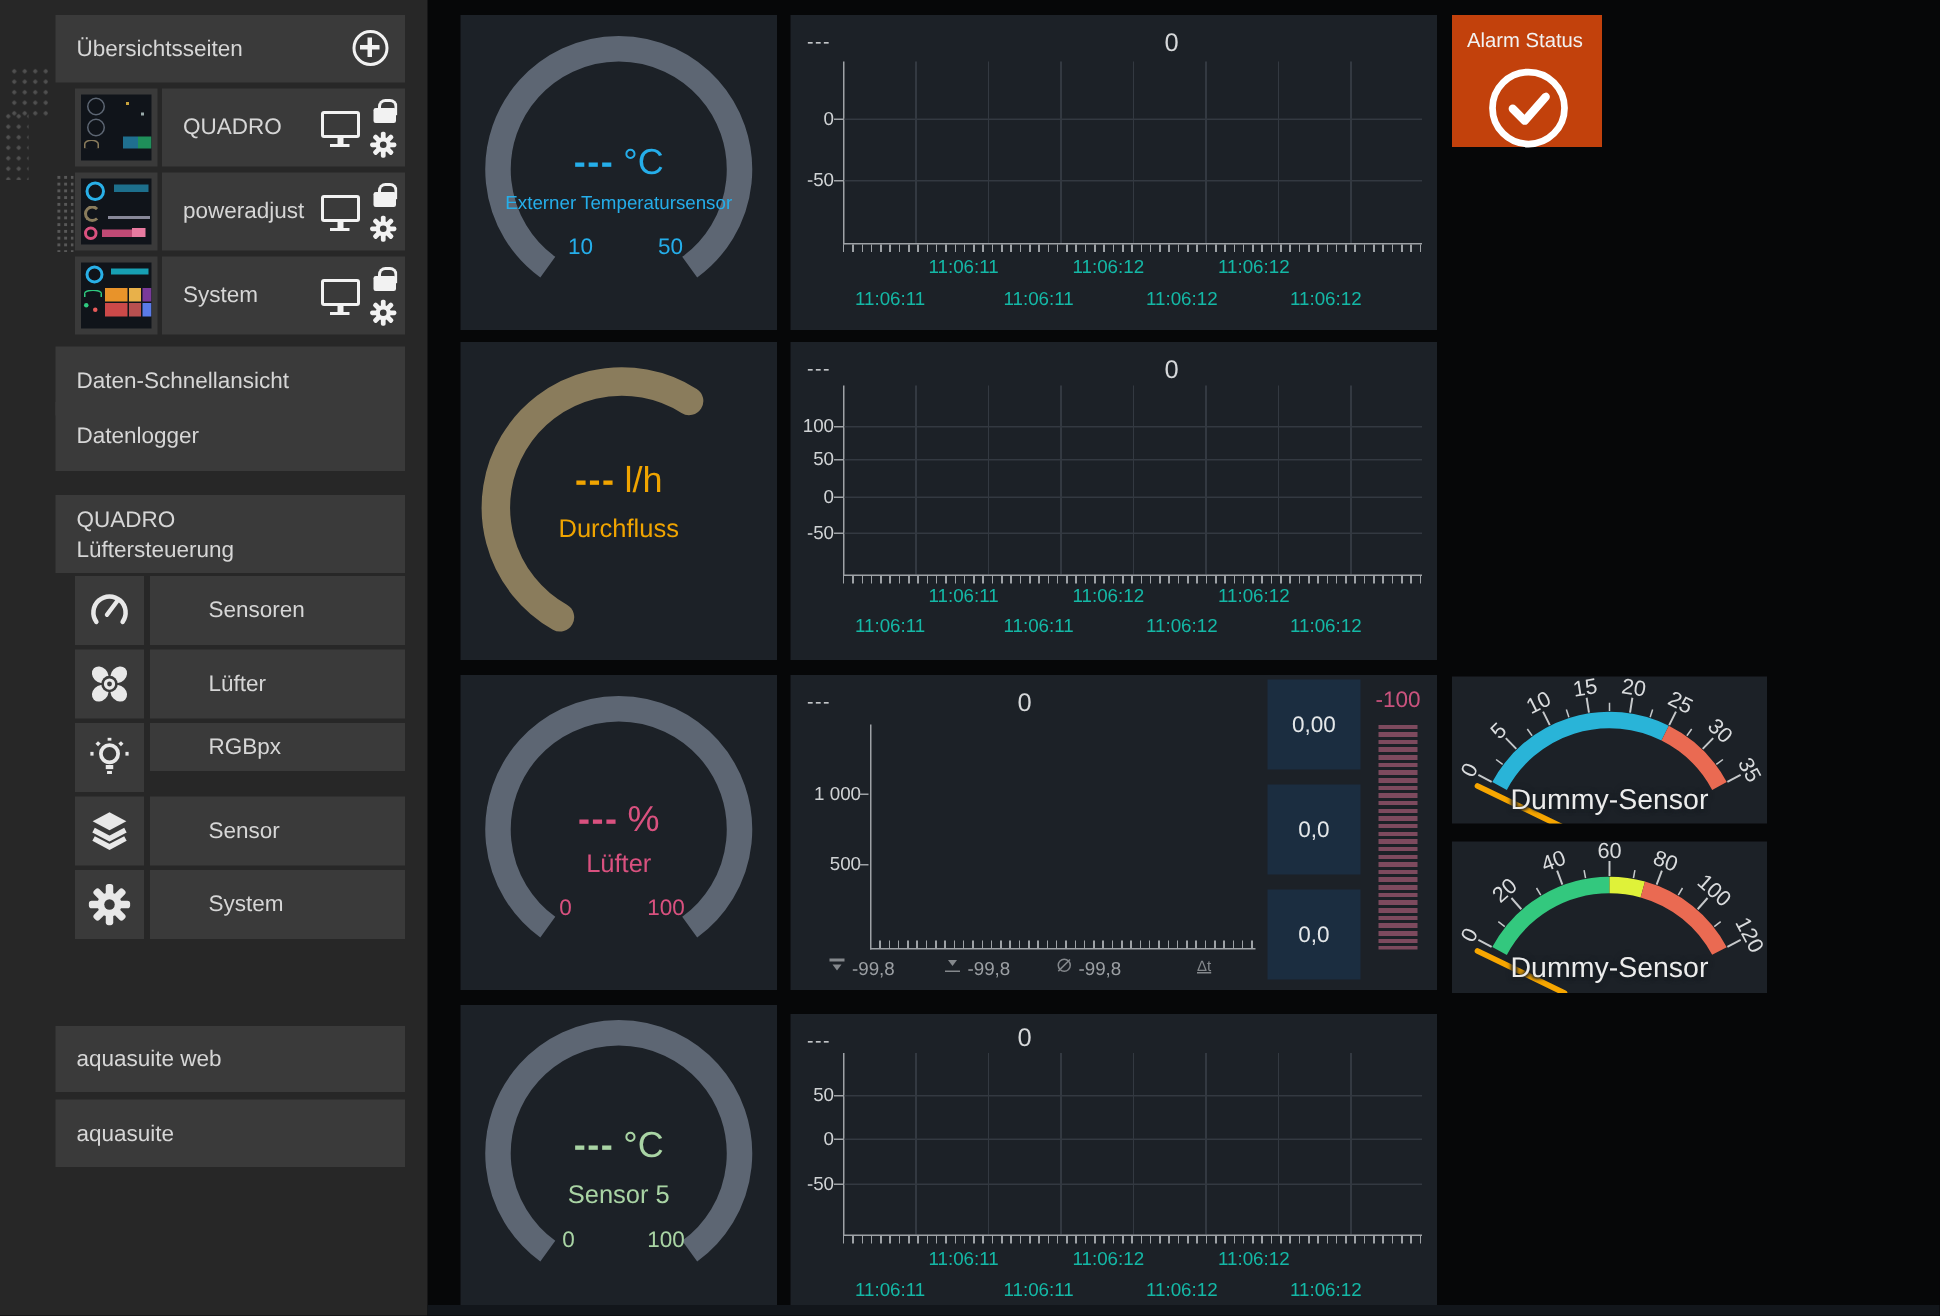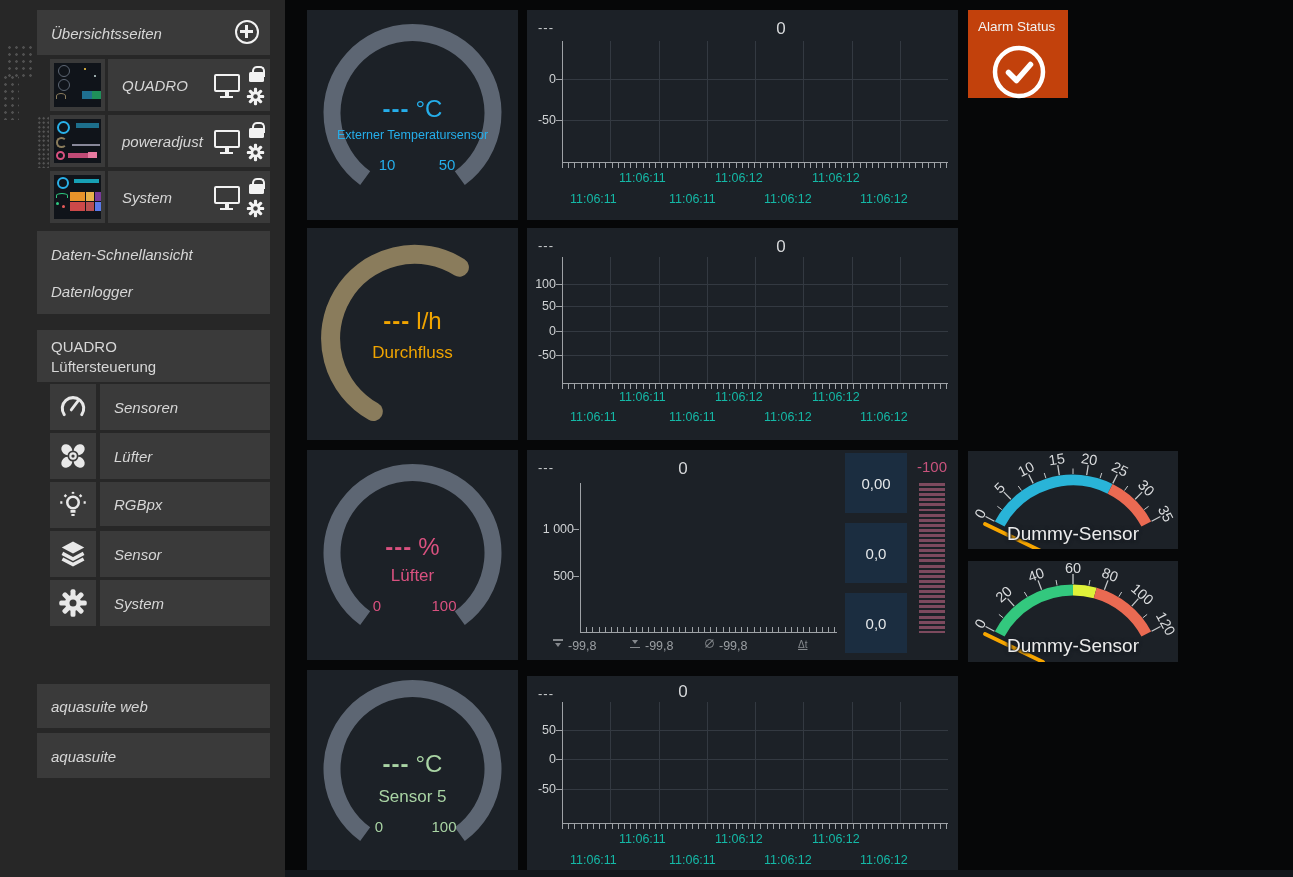--- a/index.html
+++ b/index.html
@@ -3,25 +3,25 @@
 <meta charset="utf-8">
 <style>
   * { margin:0; padding:0; box-sizing:border-box; }
   html,body { width:1293px; height:877px; overflow:hidden; background:#060708;
     font-family:"Liberation Sans","DejaVu Sans",sans-serif; }
   .abs { position:absolute; }
 
   
   .sidebar { position:absolute; left:0; top:0; width:285px; height:877px; background:#272727; }
   .sb-row { position:absolute; background:#3a3a3a; color:#d6d6d6; }
-  .sb-row .lbl { position:absolute; left:14px; top:50%; transform:translateY(-50%); font-size:15px; white-space:nowrap;font-style:italic; }
+  .sb-row .lbl { position:absolute; left:14px; top:50%; transform:translateY(-50%); font-size:15px; white-space:nowrap; }
   .sb-two { font-size:15px; line-height:1.35; padding:7px 0 0 14px; }
   .thumbbox { position:absolute; background:#3a3a3a; }
   .thumb { position:absolute; left:4px; top:4px; right:4px; bottom:4px; background:#10141a; overflow:hidden; }
-  .sublbl { font-size:13.5px; }
+  .sublbl { font-size:13.5px;margin-left:25px; }
   .dots { position:absolute; background-image:radial-gradient(circle,#505050 1.2px,transparent 1.5px); background-size:7px 7px; }
   .dotsdrag { position:absolute; background-image:radial-gradient(circle,#585858 1px,transparent 1.2px); background-size:4.5px 4.5px; }
 
   .plus { position:absolute; right:11px; top:10px; width:24px; height:24px; border:2.5px solid #f2f2f2; border-radius:50%; }
   .plus::before { content:""; position:absolute; left:8px; top:3px; width:2.6px; height:13px; background:#f2f2f2; }
   .plus::after  { content:""; position:absolute; left:2.8px; top:8.2px; width:13px; height:2.6px; background:#f2f2f2; }
 
   .mon { position:absolute; width:26px; height:18px; border:2px solid #f2f2f2; border-radius:2px; }
   .mon::before { content:""; position:absolute; left:8.5px; top:16px; width:4px; height:4px; background:#f2f2f2; }
   .mon::after  { content:""; position:absolute; left:4px; top:19.5px; width:13px; height:2.5px; background:#f2f2f2; }
@@ -225,21 +225,21 @@
       <circle cx="12" cy="10" r="4.6"></circle>
         <line x1="12" y1="1.5" x2="12" y2="3"></line>
         <line x1="3.5" y1="10" x2="1.8" y2="10"></line>
         <line x1="22.2" y1="10" x2="20.5" y2="10"></line>
         <line x1="5.2" y1="4" x2="6.6" y2="5.3"></line>
         <line x1="18.8" y1="4" x2="17.4" y2="5.3"></line>
       <rect x="10" y="16" width="4" height="2.2" fill="#e8e8e8" stroke="none"></rect>
         <rect x="10.7" y="19.2" width="2.6" height="1.6" fill="#e8e8e8" stroke="none"></rect>
     </svg>
   </div>
-  <div class="sb-row" style="left:100px;top:482px;width:170px;height:44px;">
+  <div class="sb-row" style="left:100px;top:482px;width:170px;height:32px;">
     <span class="lbl sublbl">RGBpx</span>
   </div>
 
   <div class="sb-row" style="left:50px;top:531px;width:46px;height:46px;display:flex;align-items:center;justify-content:center;">
     <svg width="30" height="30" viewBox="0 0 24 24">
         <path d="M12 2 L21 6.8 L12 11.6 L3 6.8 Z" fill="#e8e8e8"></path>
         <path d="M3.5 11.5 L12 16 L20.5 11.5" stroke="#e8e8e8" stroke-width="2.8" fill="none"></path>
         <path d="M3.5 16 L12 20.5 L20.5 16" stroke="#e8e8e8" stroke-width="2.8" fill="none"></path>
       </svg>
   </div>

